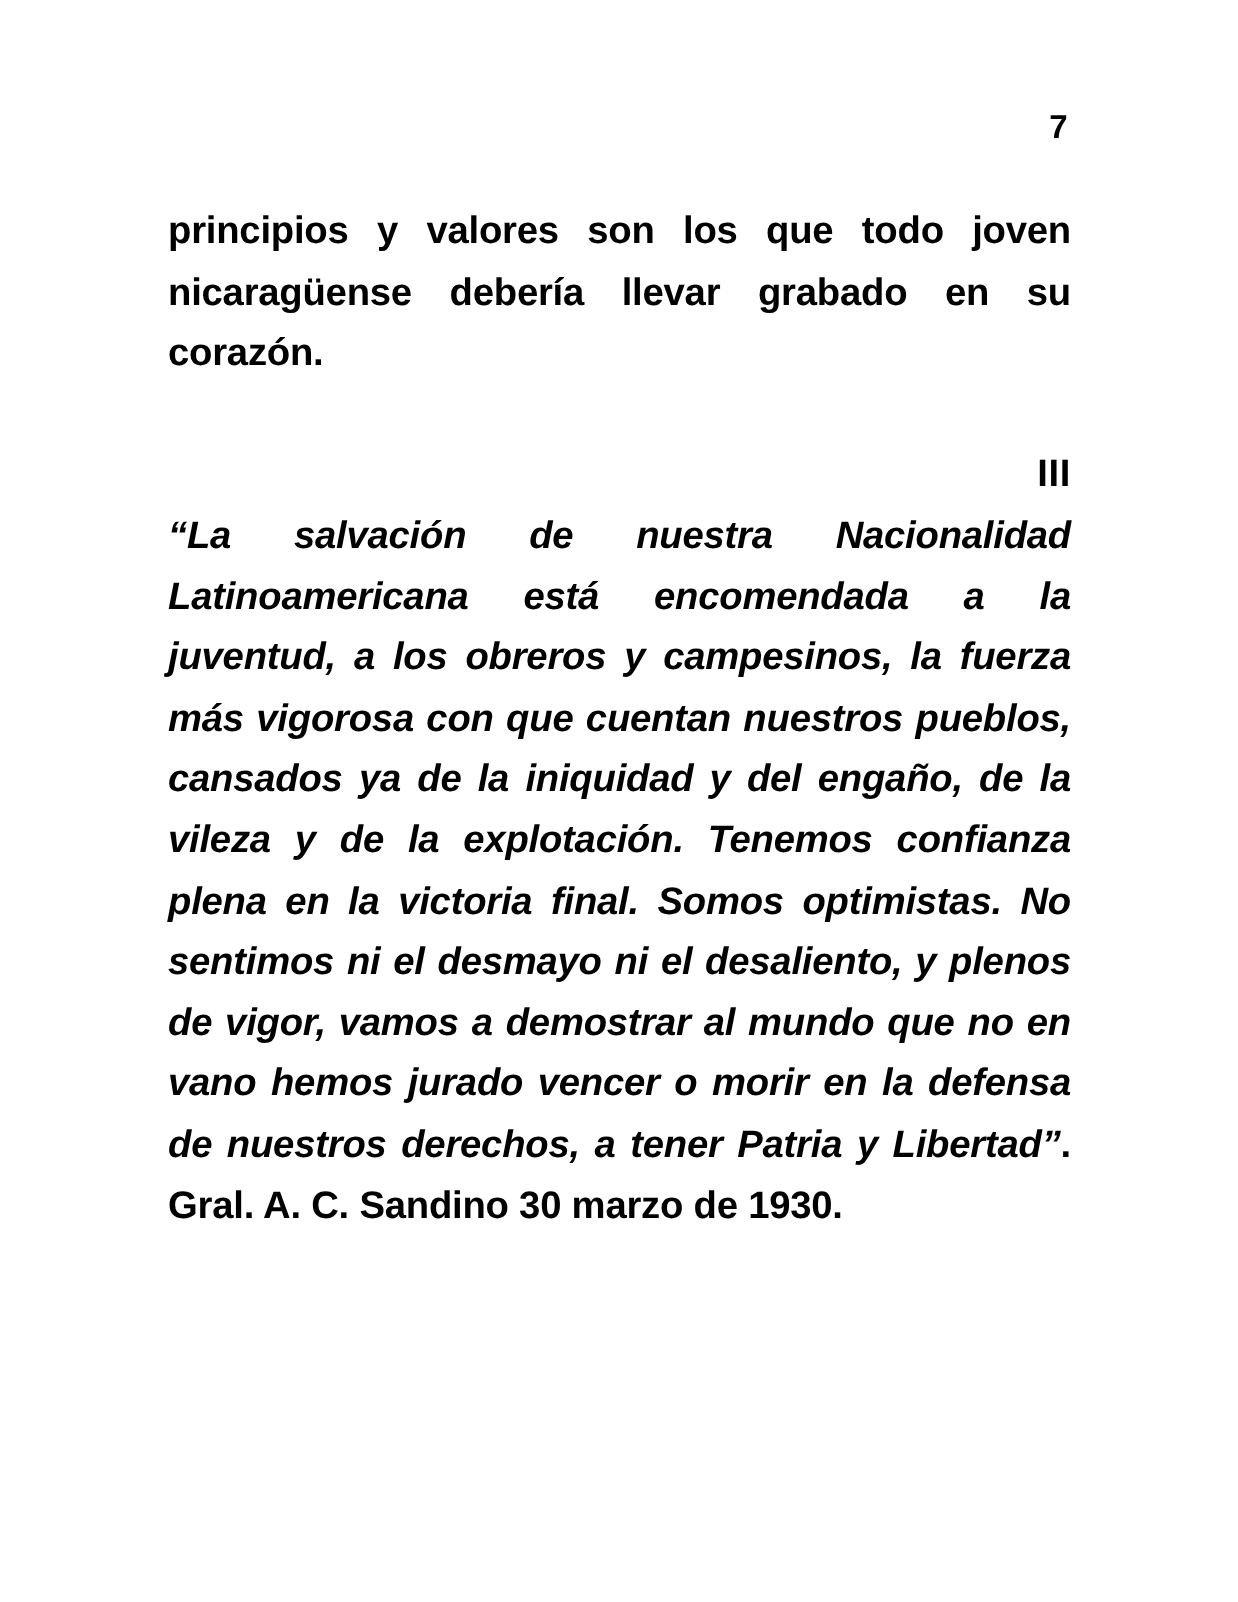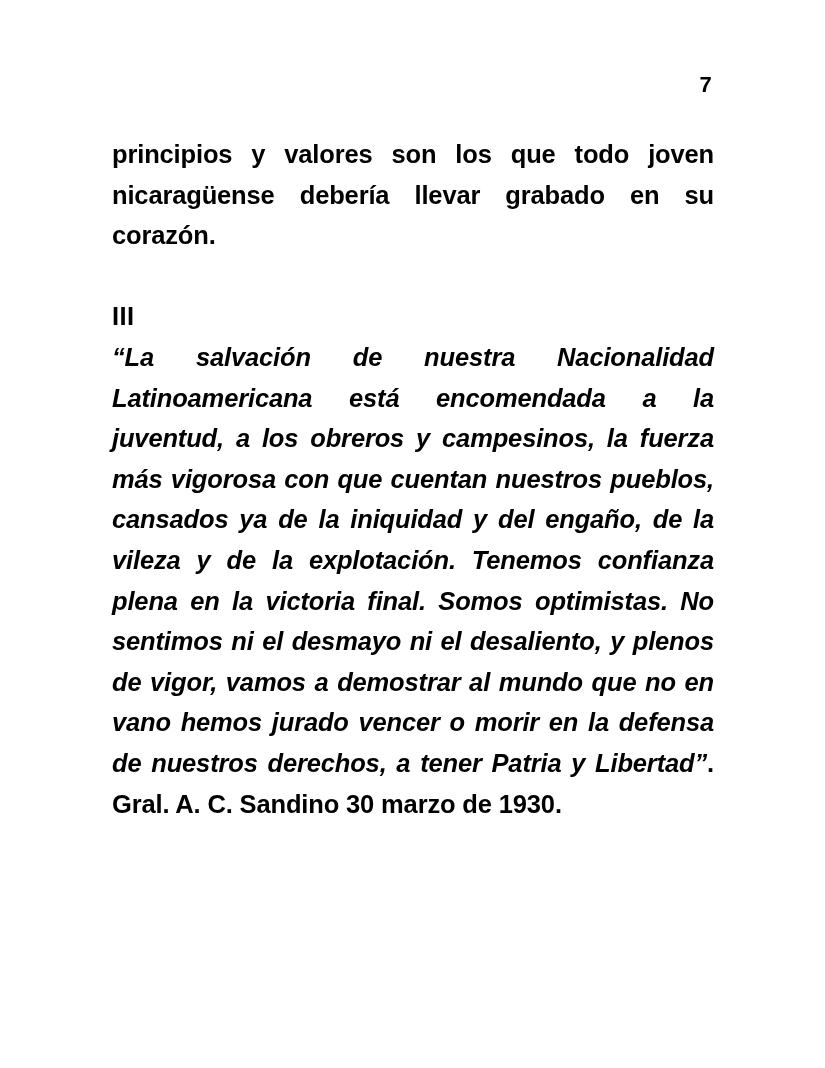--- a/index.html
+++ b/index.html
@@ -51,21 +51,21 @@
     text-align: justify;
   }
   
 
   .section-head {
     margin: 0;
     font-size: 25.5px;
     line-height: 40.6px;
     font-weight: bold;
     font-style: normal;
-    text-align: left;
+    text-align: right;
     letter-spacing: 0.4px;
   }
   .quote {
     font-style: italic;
     font-weight: bold;
     
     display: inline;
   }
   .roman {
     font-style: normal;

